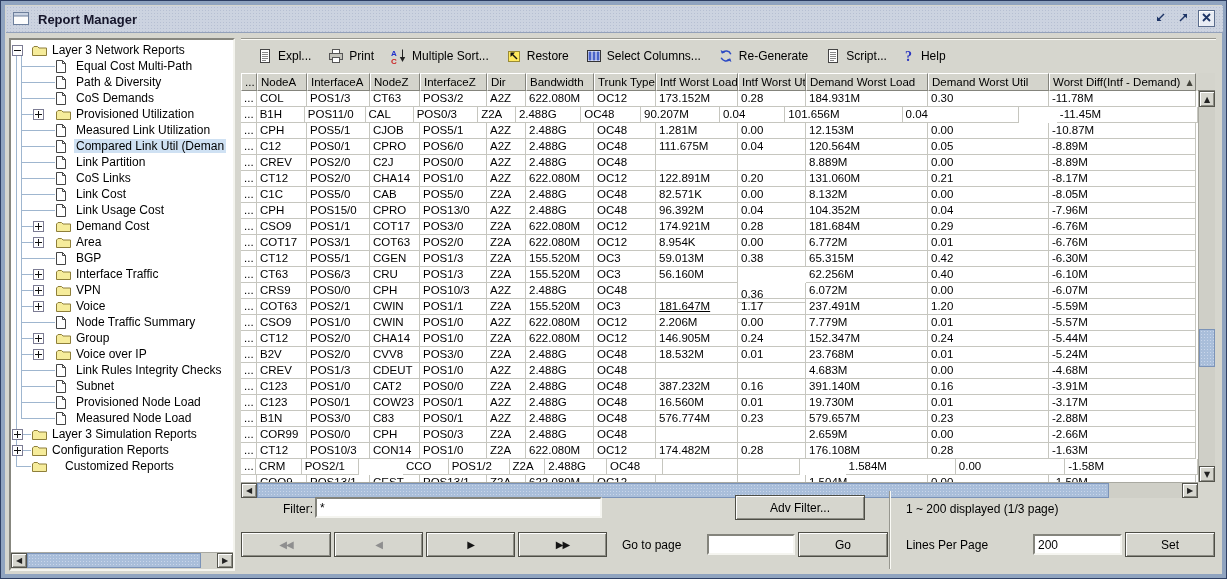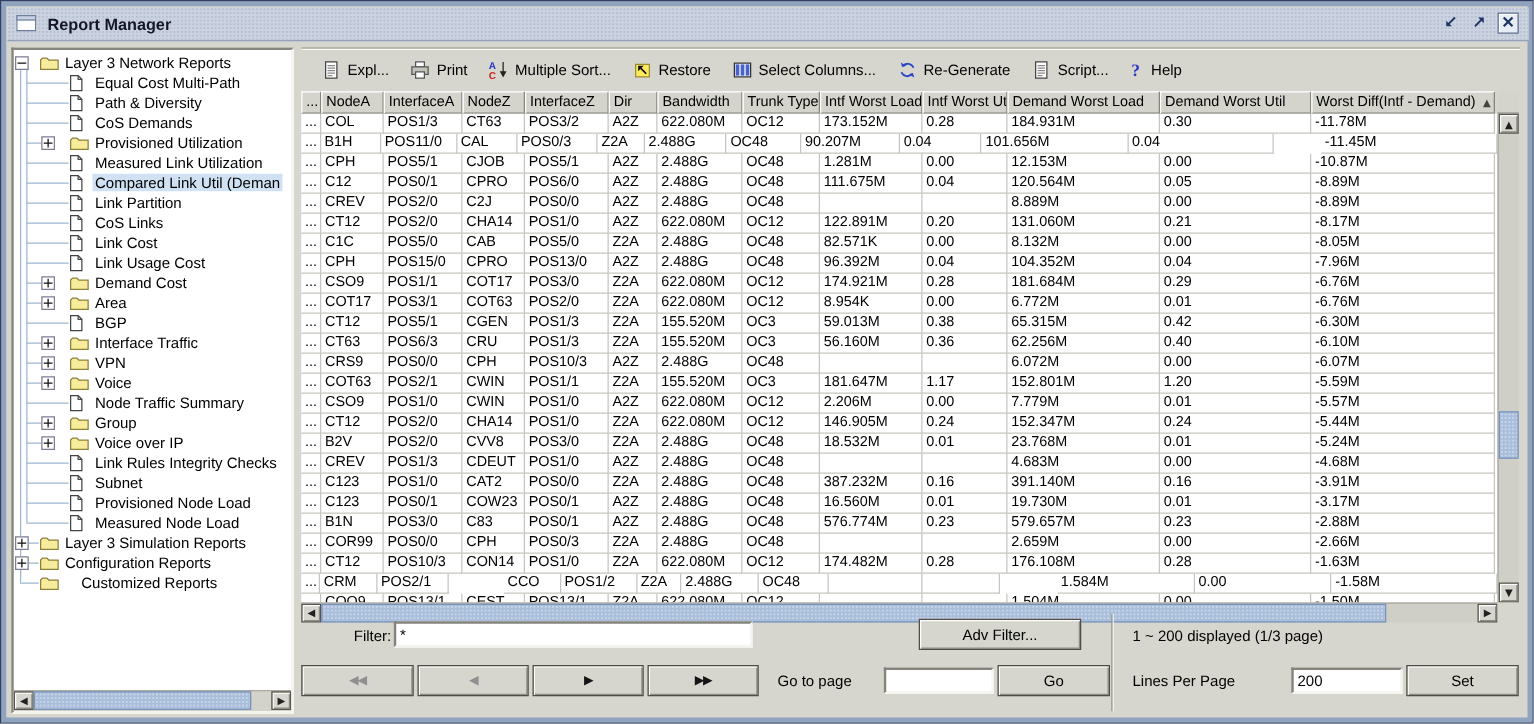--- a/index.html
+++ b/index.html
@@ -703,21 +703,21 @@
       <div class="trow">
         <div class="td" style="width: 16px;">...</div>
         <div class="td" style="width: 50px;">CT63</div>
         <div class="td" style="width: 63px;">POS6/3</div>
         <div class="td" style="width: 50px;">CRU</div>
         <div class="td" style="width: 67px;">POS1/3</div>
         <div class="td" style="width: 39px;">Z2A</div>
         <div class="td" style="width: 68px;">155.520M</div>
         <div class="td" style="width: 62px;">OC3</div>
         <div class="td" style="width: 82px;">56.160M</div>
-        <div class="td" style="width: 68px;">0.36</div>
+        <div class="td" style="width: 68px; margin-top: 20px;">0.36</div>
         <div class="td" style="width: 122px;">62.256M</div>
         <div class="td" style="width: 121px;">0.40</div>
         <div class="td" style="width: 147px;">-6.10M</div>
       </div>
       <div class="trow">
         <div class="td" style="width: 16px;">...</div>
         <div class="td" style="width: 50px;">CRS9</div>
         <div class="td" style="width: 63px;">POS0/0</div>
         <div class="td" style="width: 50px;">CPH</div>
         <div class="td" style="width: 67px;">POS10/3</div>
@@ -732,23 +732,23 @@
       </div>
       <div class="trow">
         <div class="td" style="width: 16px;">...</div>
         <div class="td" style="width: 50px;">COT63</div>
         <div class="td" style="width: 63px;">POS2/1</div>
         <div class="td" style="width: 50px;">CWIN</div>
         <div class="td" style="width: 67px;">POS1/1</div>
         <div class="td" style="width: 39px;">Z2A</div>
         <div class="td" style="width: 68px;">155.520M</div>
         <div class="td" style="width: 62px;">OC3</div>
-        <div class="td" style="width: 82px;">181.647M</div>
+        <div class="td" style="width: 82px; text-decoration: underline;">181.647M</div>
         <div class="td" style="width: 68px;">1.17</div>
-        <div class="td" style="width: 122px;">152.801M</div>
+        <div class="td" style="width: 122px;">237.491M</div>
         <div class="td" style="width: 121px;">1.20</div>
         <div class="td" style="width: 147px;">-5.59M</div>
       </div>
       <div class="trow">
         <div class="td" style="width: 16px;">...</div>
         <div class="td" style="width: 50px;">CSO9</div>
         <div class="td" style="width: 63px;">POS1/0</div>
         <div class="td" style="width: 50px;">CWIN</div>
         <div class="td" style="width: 67px;">POS1/0</div>
         <div class="td" style="width: 39px;">A2Z</div>

